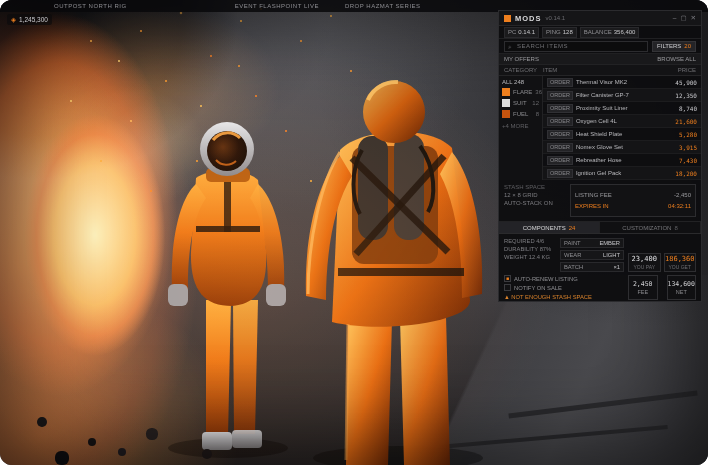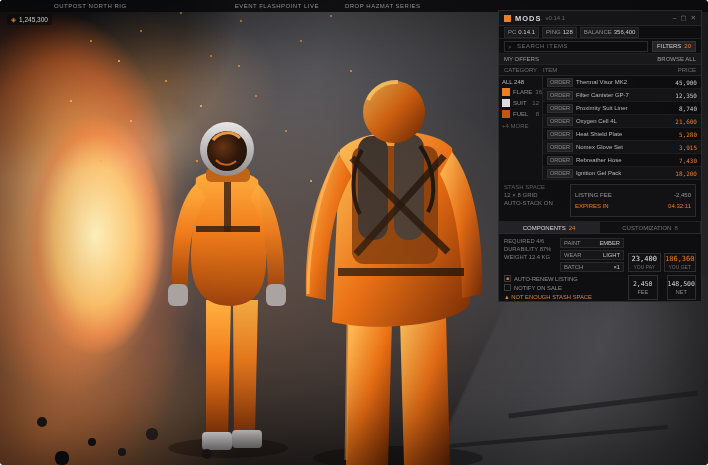--- a/index.html
+++ b/index.html
@@ -1,16 +1,16 @@
 <!DOCTYPE html>
 <html style="--accent: #ee7f1e; --deep: #c7540f; --swatch_white: #dcdcdc; --warning: #d9822b;"><head>
 <meta charset="utf-8">
 <style>
   html,body{margin:0;padding:0;background:#ffffff;}
-  .canvas{position:relative;width:708px;height:465px;border-radius:4px;overflow:hidden;
+  .canvas{position:relative;width:708px;height:465px;border-radius:12px;overflow:hidden;
           background:#2e2e31;font-family:"Liberation Sans",sans-serif;}
 
   
   .scene{position:absolute;inset:0;}
   .sky{position:absolute;inset:0;
     background:linear-gradient(180deg,#58585c 0%,#4a4a4e 35%,#3a3a3e 65%,#222224 100%);}
   .floor-right{position:absolute;right:0;bottom:0;width:300px;height:190px;opacity:.95;
     background:linear-gradient(115deg,transparent 28%,#3e3e42 29%,#4b4b4f 58%,#343438 100%);}
   .pipe{position:absolute;background:#2a2a2d;}
   .pipe.p1{right:10px;bottom:58px;width:190px;height:5px;transform:rotate(-7deg);}
@@ -424,21 +424,21 @@
           <div class="warn">
             <span>▲ NOT ENOUGH STASH SPACE</span>
           </div>
         </div>
         <div class="d-foot">
           <div class="fbox">
             <b>2,450</b>
             <span>FEE</span>
           </div>
           <div class="fbox">
-            <b>148,500</b>
+            <b>134,600</b>
             <span>NET</span>
           </div>
         </div>
       </div>
     </div>
 
   </div>
 </div>
 
 </body></html>

